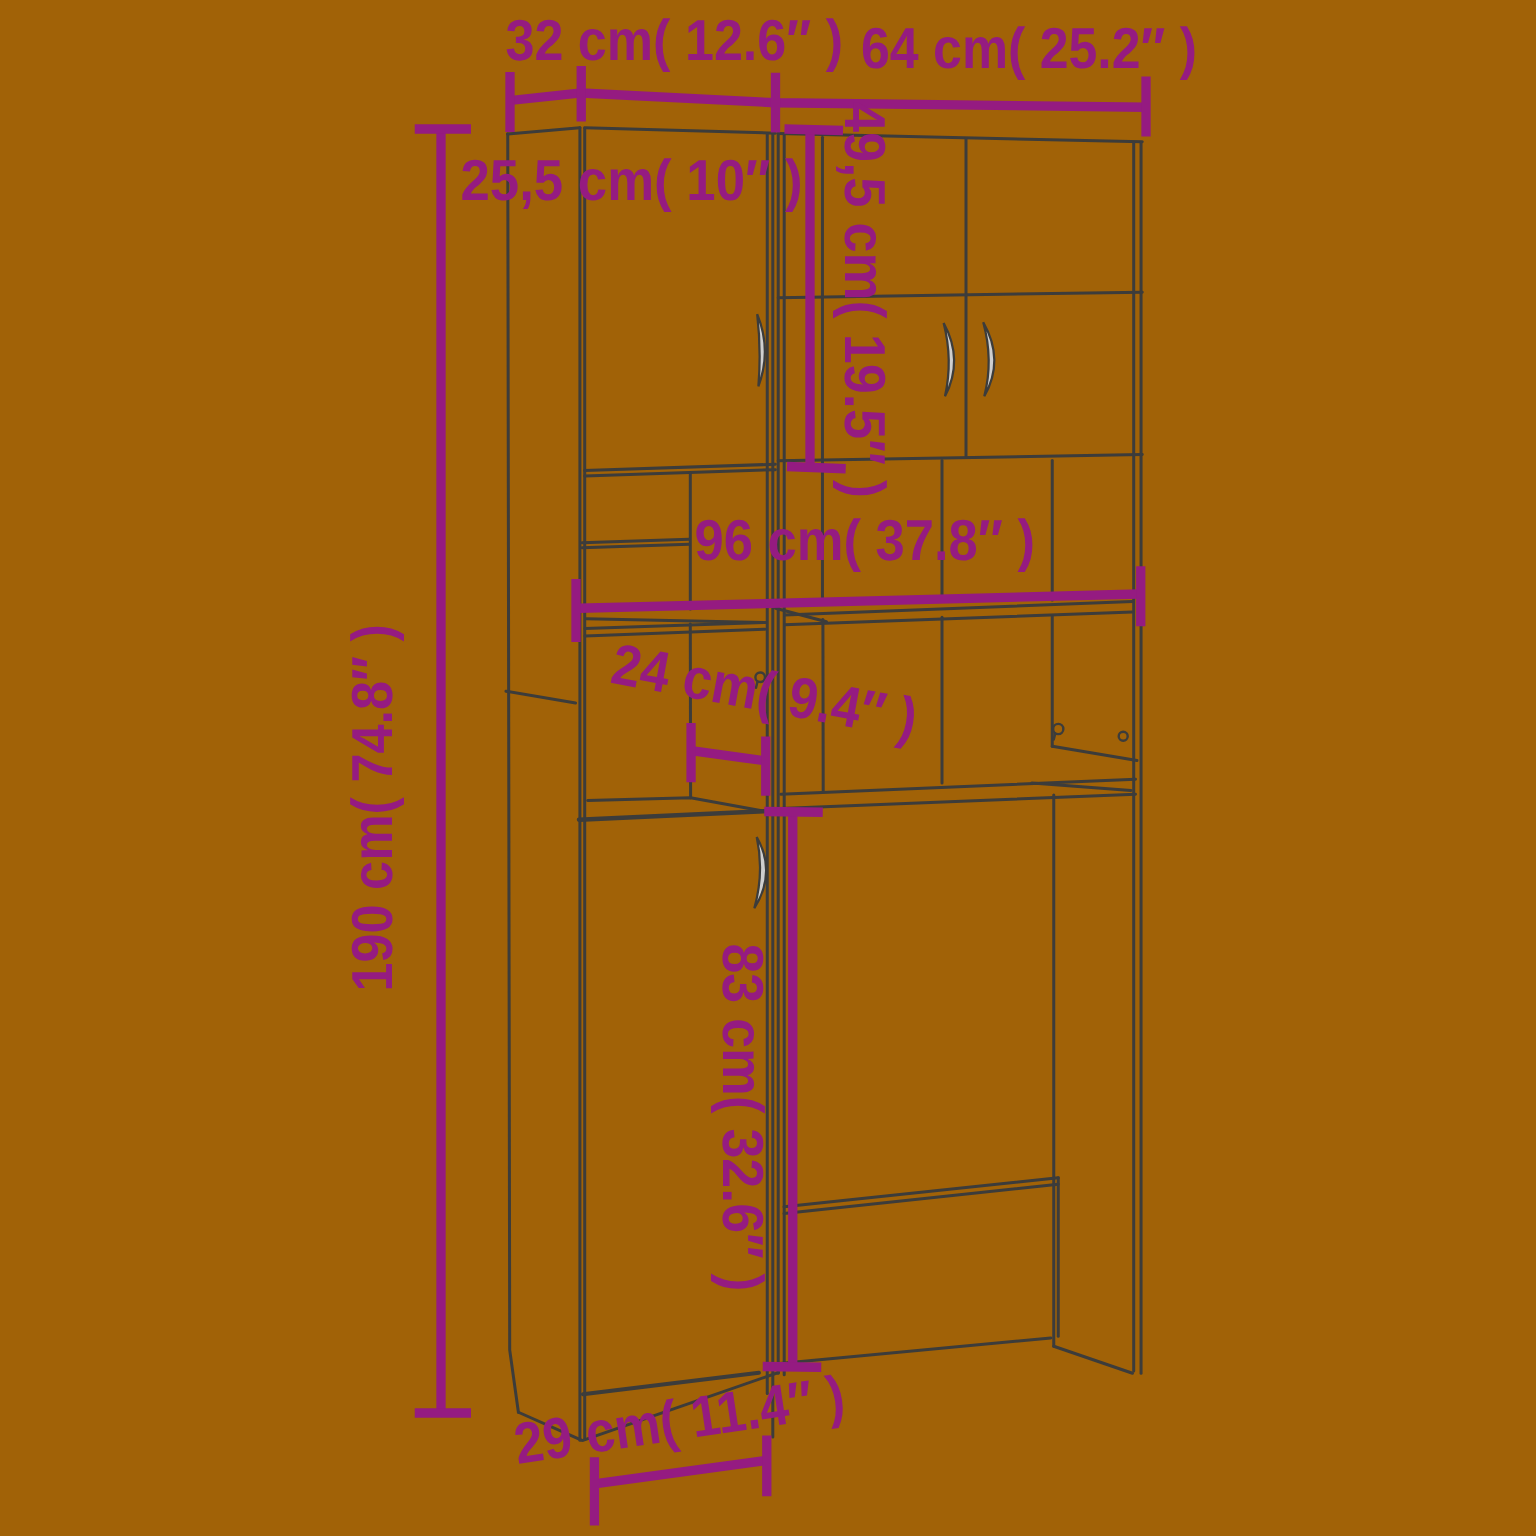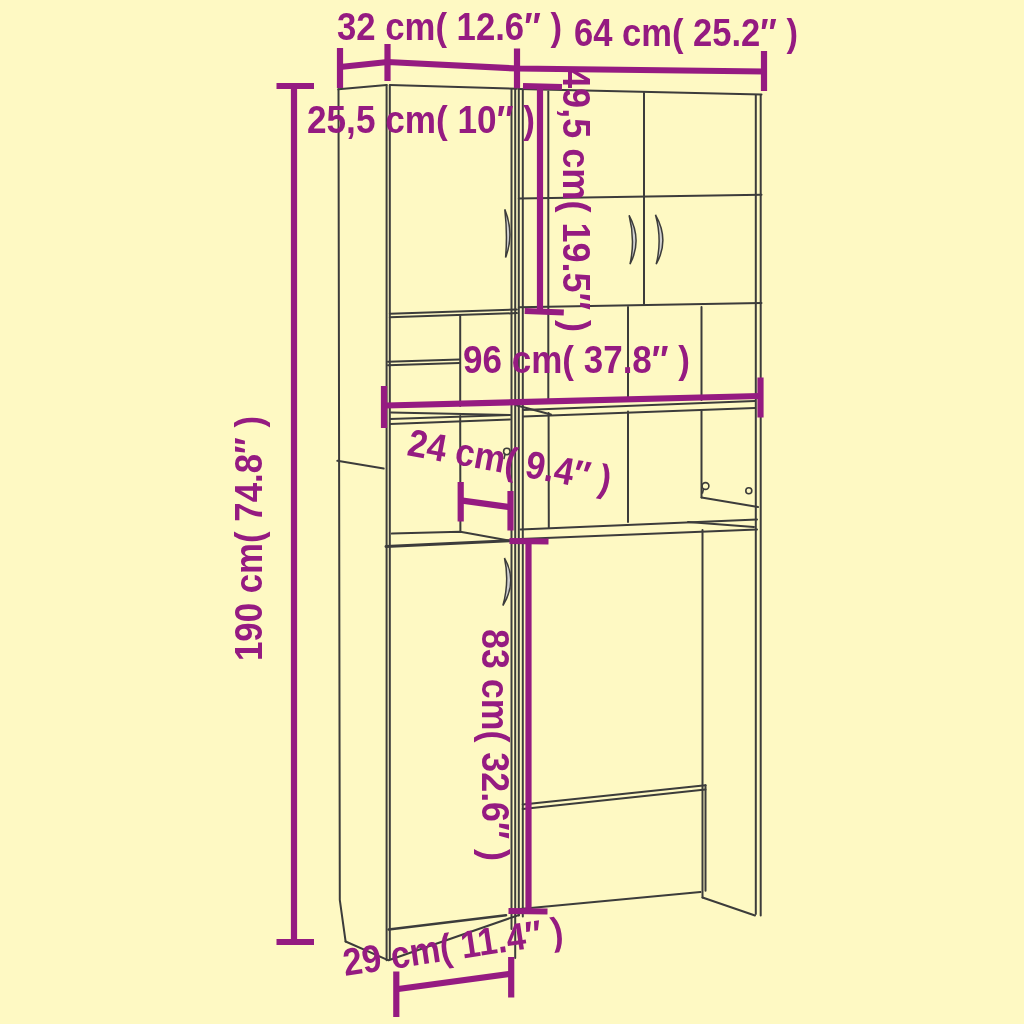--- a/index.html
+++ b/index.html
@@ -1,16 +1,16 @@
 <!DOCTYPE html>
 <html><head>
 <meta charset="utf-8">
 <style>
   html,body{margin:0;padding:0;background:#fff;}
-  .wrap{width:1024px;height:1024px;position:relative;overflow:hidden;background:#fef9c3;}
+  .wrap{width:1024px;height:1024px;position:relative;overflow:hidden;background:#a16207;}
   svg{position:absolute;left:0;top:0;}
   text{font-family:"Liberation Sans", sans-serif;font-weight:bold;fill:#951B81;}
 </style>
 </head>
 <body>
 <div class="wrap">
 <svg width="1024" height="1024" viewBox="0 0 1024 1024">
   <g stroke="#3C3C3B" stroke-width="2" fill="none" stroke-linecap="round">
 
     <g>

